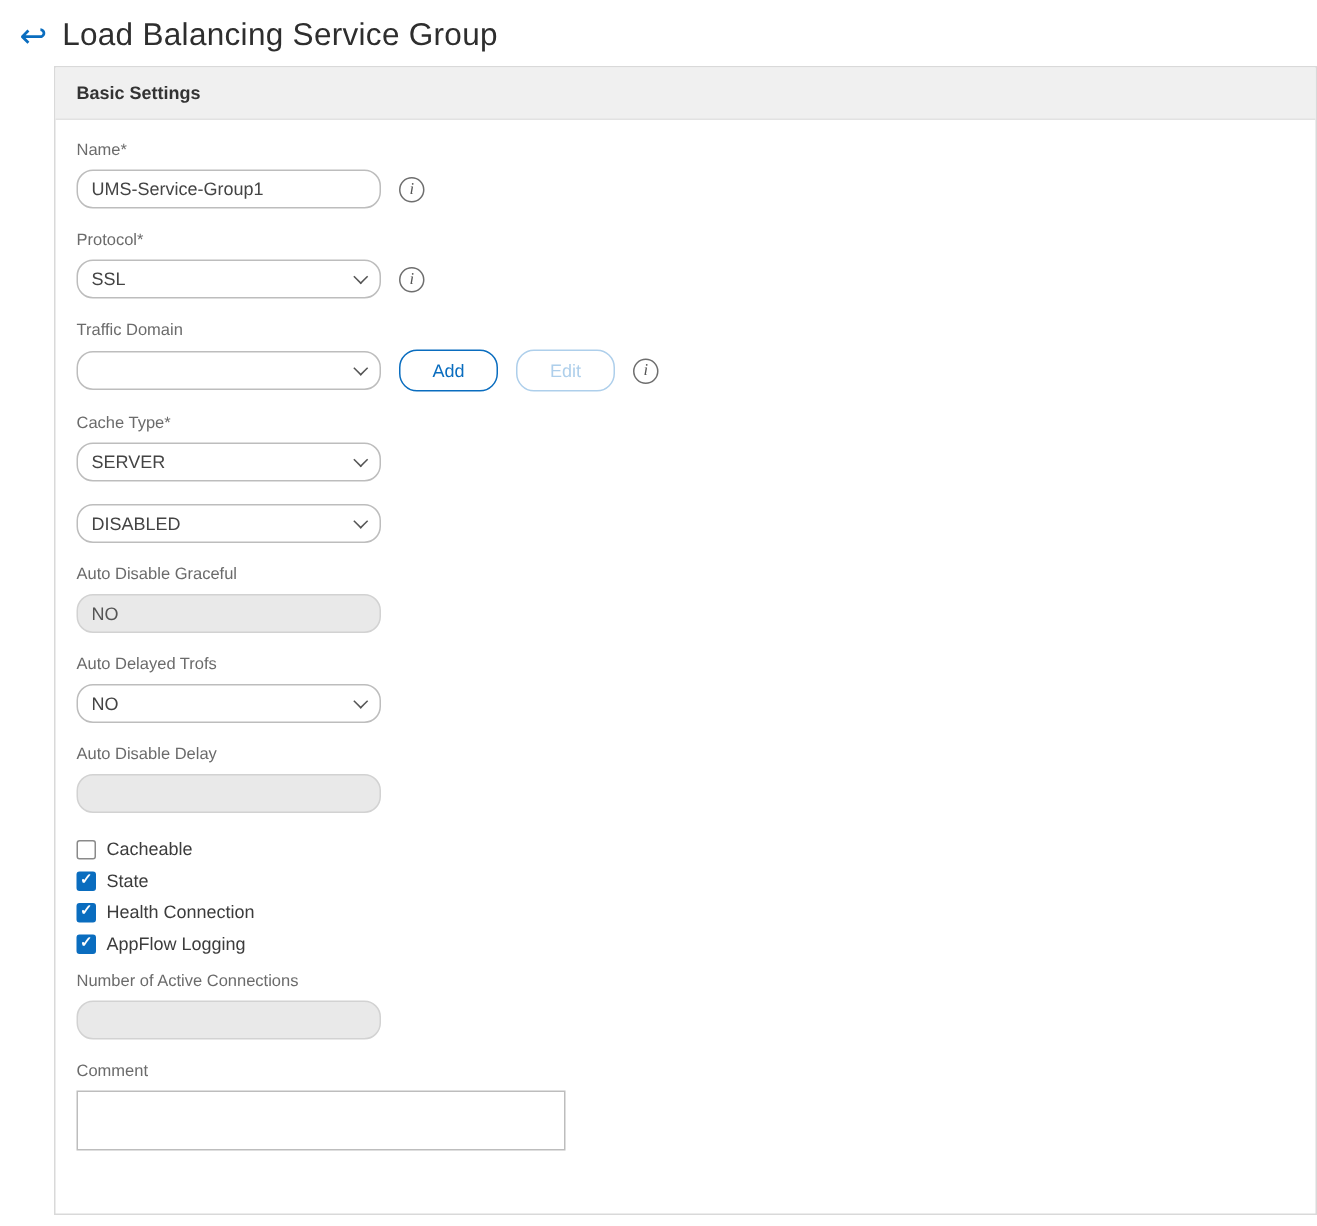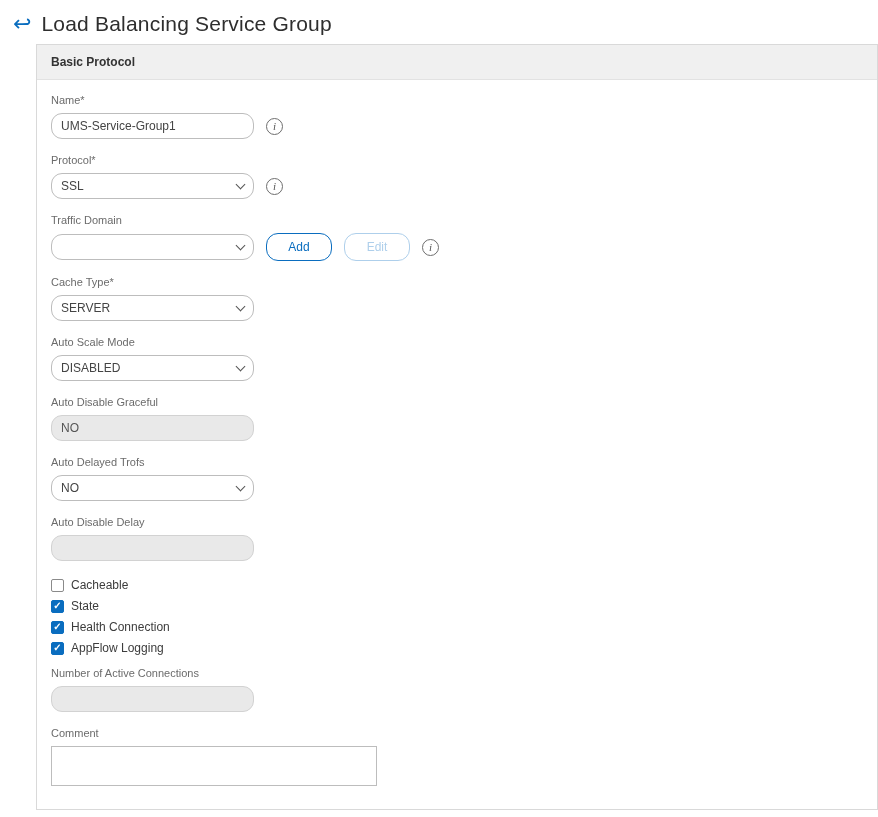--- a/index.html
+++ b/index.html
@@ -182,21 +182,21 @@
 </head>
 <body>
 
 <div class="page-header">
   <span class="back-icon">↩</span>
   <h1 class="page-title">Load Balancing Service Group</h1>
 </div>
 
 <div class="panel">
   <div class="panel-header">
-    <span>Basic Protocol</span>
+    <span>Basic Settings</span>
   </div>
 
   <div class="panel-body">
 
     <div class="field">
       <label class="field-label">Name*</label>
       <div class="input-row">
         <input class="text-input" type="text" value="UMS-Service-Group1" style="">
         <span class="info-icon">i</span>
       </div>
@@ -230,21 +230,20 @@
       <label class="field-label">Cache Type*</label>
       <div class="input-row">
         <div class="select-box">
           <span class="select-value">SERVER</span>
           <span class="chevron"></span>
         </div>
       </div>
     </div>
 
     <div class="field">
-      <label class="field-label">Auto Scale Mode</label>
       <div class="input-row">
         <div class="select-box">
           <span class="select-value">DISABLED</span>
           <span class="chevron"></span>
         </div>
       </div>
     </div>
 
     <div class="field">
       <label class="field-label">Auto Disable Graceful</label>

